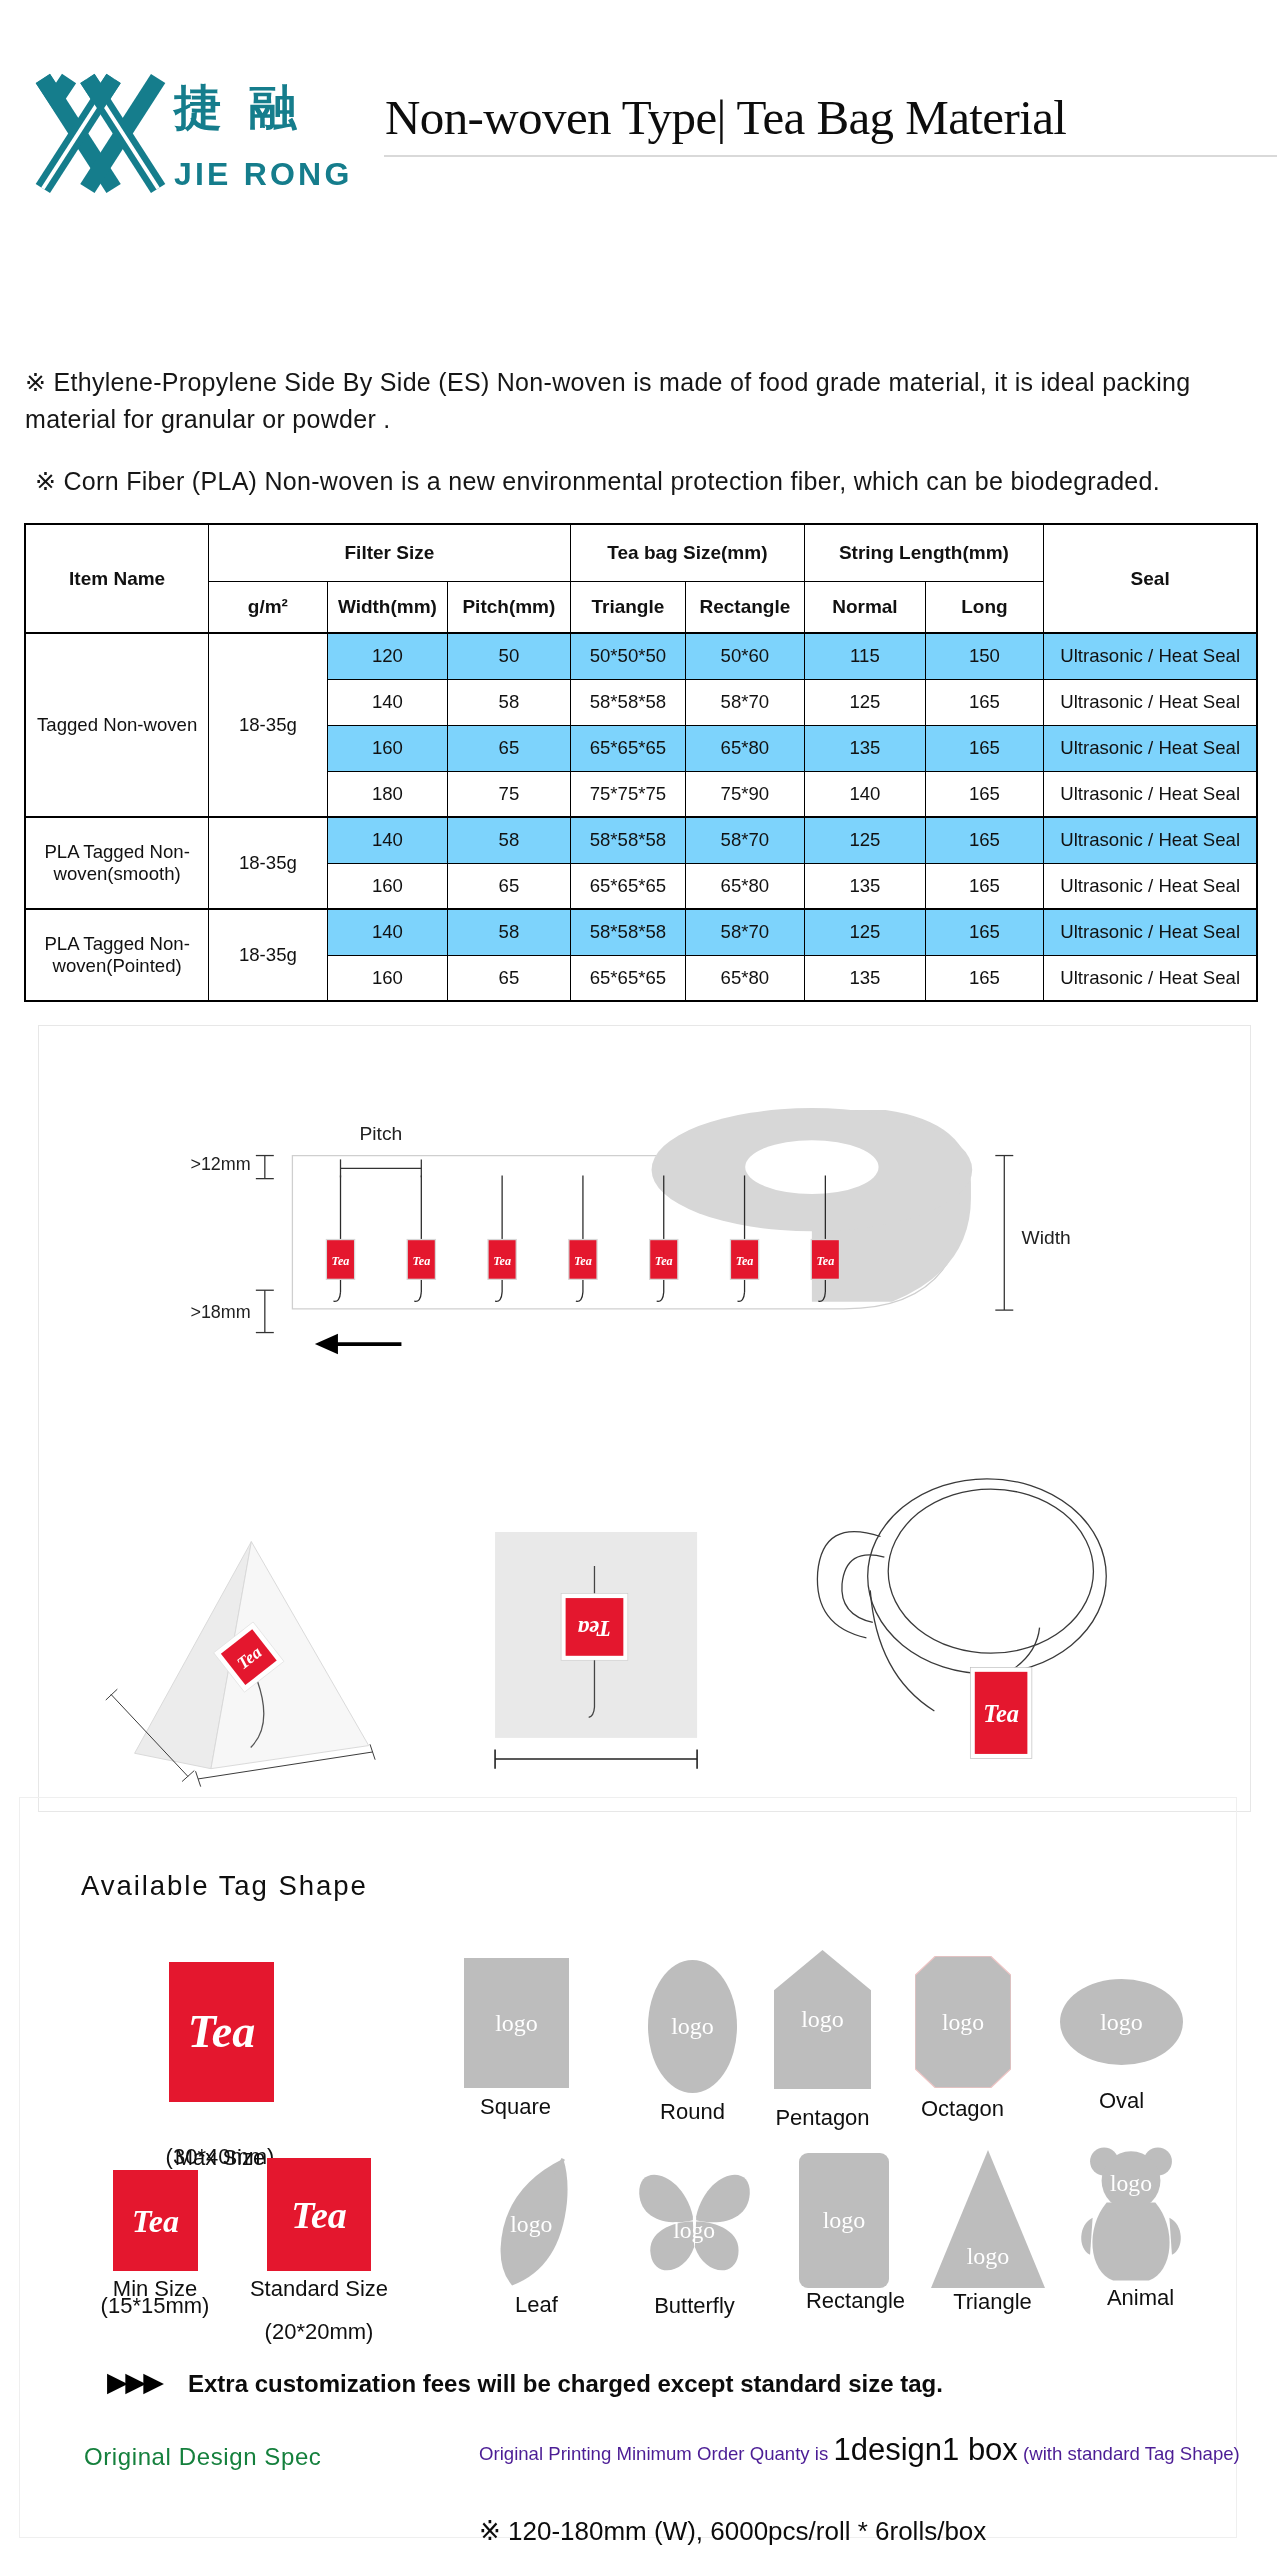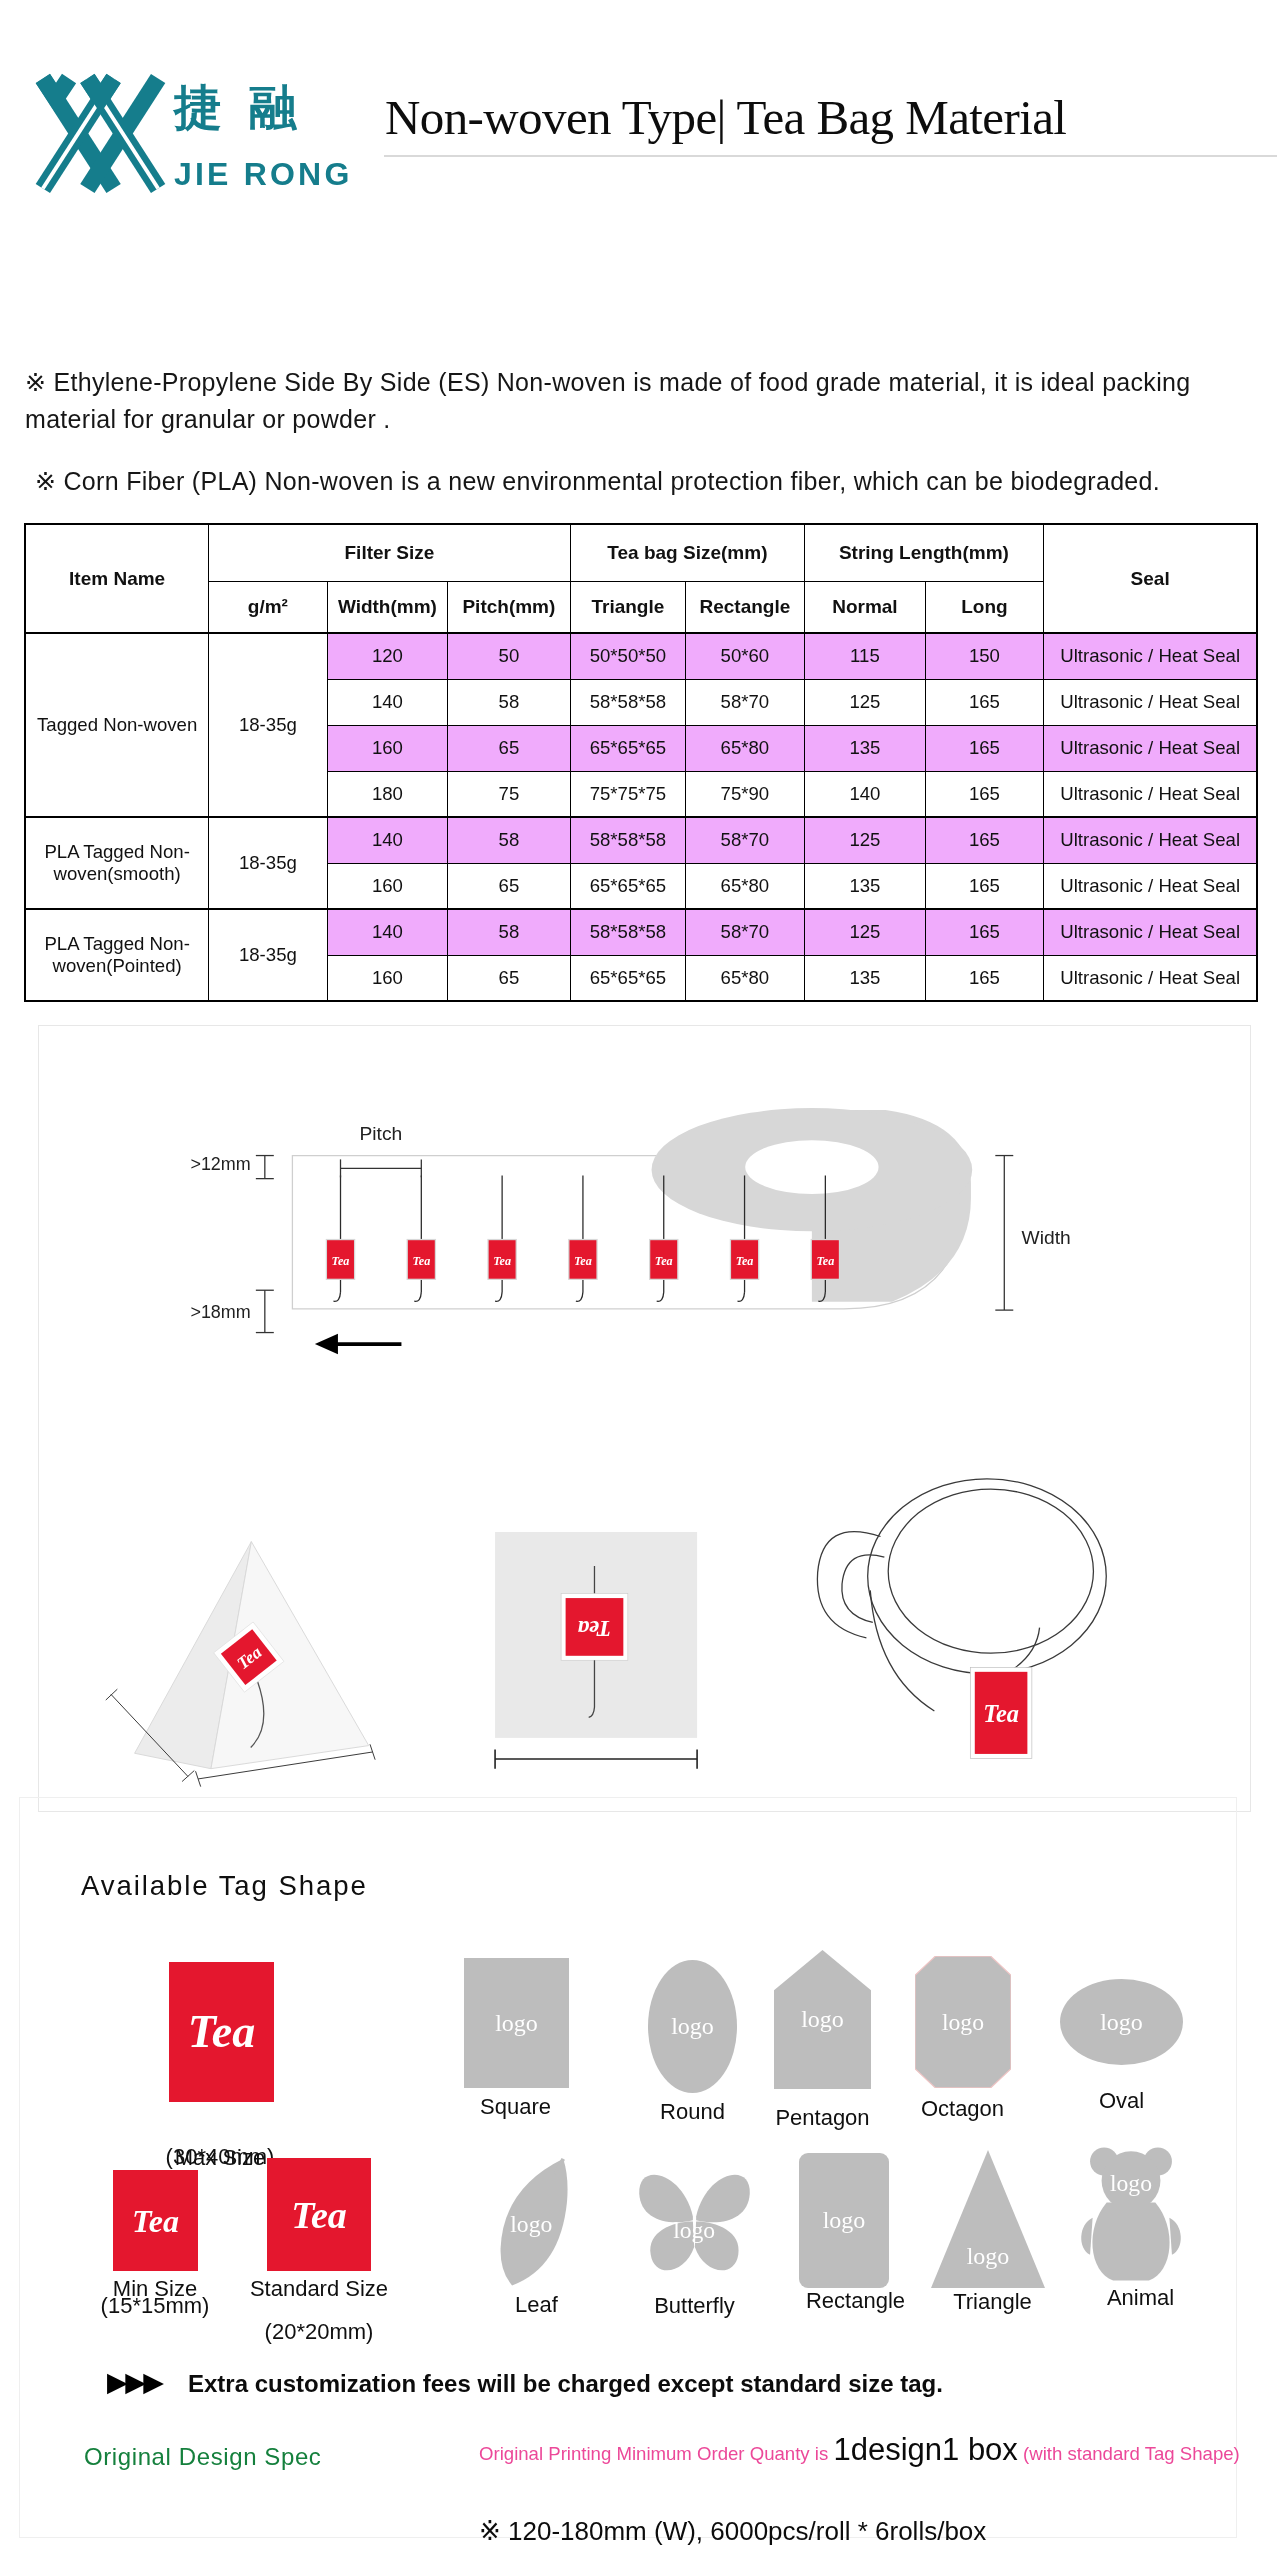--- a/index.html
+++ b/index.html
@@ -22,21 +22,21 @@
   table.spec th,table.spec td{border:1.3px solid #000;text-align:center;vertical-align:middle;
       padding:0 3.8px;overflow:hidden;}
   table.spec{border:2.6px solid #000;}
   table.spec th{font-size:19px;font-weight:bold;}
   table.spec td{font-size:18.6px;font-weight:normal;}
   tr.h1 th{height:56px;}
   tr.h2 th{height:50px;}
   table.spec tbody tr{height:46px;}
   table.spec tbody tr.group-start td{border-top:2.6px solid #000;}
   table.spec thead tr.h2 th{border-bottom:2.6px solid #000;}
-  td.shade{background:#f0abfc;}
+  td.shade{background:#7dd3fc;}
   td.item-cell{font-size:18.6px;}
 
   
   .frame1{border:1.3px solid #e7e7e7;}
   .frame2{border:1.3px solid #efefef;}
 
   
   .section-heading{font-size:27.6px;letter-spacing:1.9px;color:#0f0f0f;}
   .red-tag{background:#e4172e;display:flex;align-items:center;justify-content:center;}
   .tea-script{font-family:"Liberation Serif","DejaVu Serif",serif;font-style:italic;font-weight:bold;
@@ -49,21 +49,21 @@
   .round-ellipse{border-radius:50%;}
   .pentagon{clip-path:polygon(50% 0%,100% 29%,100% 100%,0% 100%,0% 29%);}
   .triangle{clip-path:polygon(50% 0%,100% 100%,0% 100%);}
   .rect-rounded{border-radius:9px;}
   .note-arrows{font-size:27px;color:#000;letter-spacing:-2.6px;}
   .note-text{font-size:24px;font-weight:bold;color:#0c0c0c;}
 
   
   .footer-heading{font-size:24px;color:#15803d;letter-spacing:0.6px;}
   .moq-line{white-space:nowrap;}
-  .moq-small{font-size:18.6px;color:#ec4899;}
+  .moq-small{font-size:18.6px;color:#4c1d95;}
   .moq-big{font-size:31px;color:#0a0a0a;}
   .spec-line{font-size:26px;color:#0c0c0c;margin-top:24px;}
 </style>
 </head>
 <body>
 
 <div class="page">
 
   <div class="abs" style="left:35px;top:66px;width:131px;height:135px;">
     <svg width="131" height="135" viewBox="0 0 100 100">

